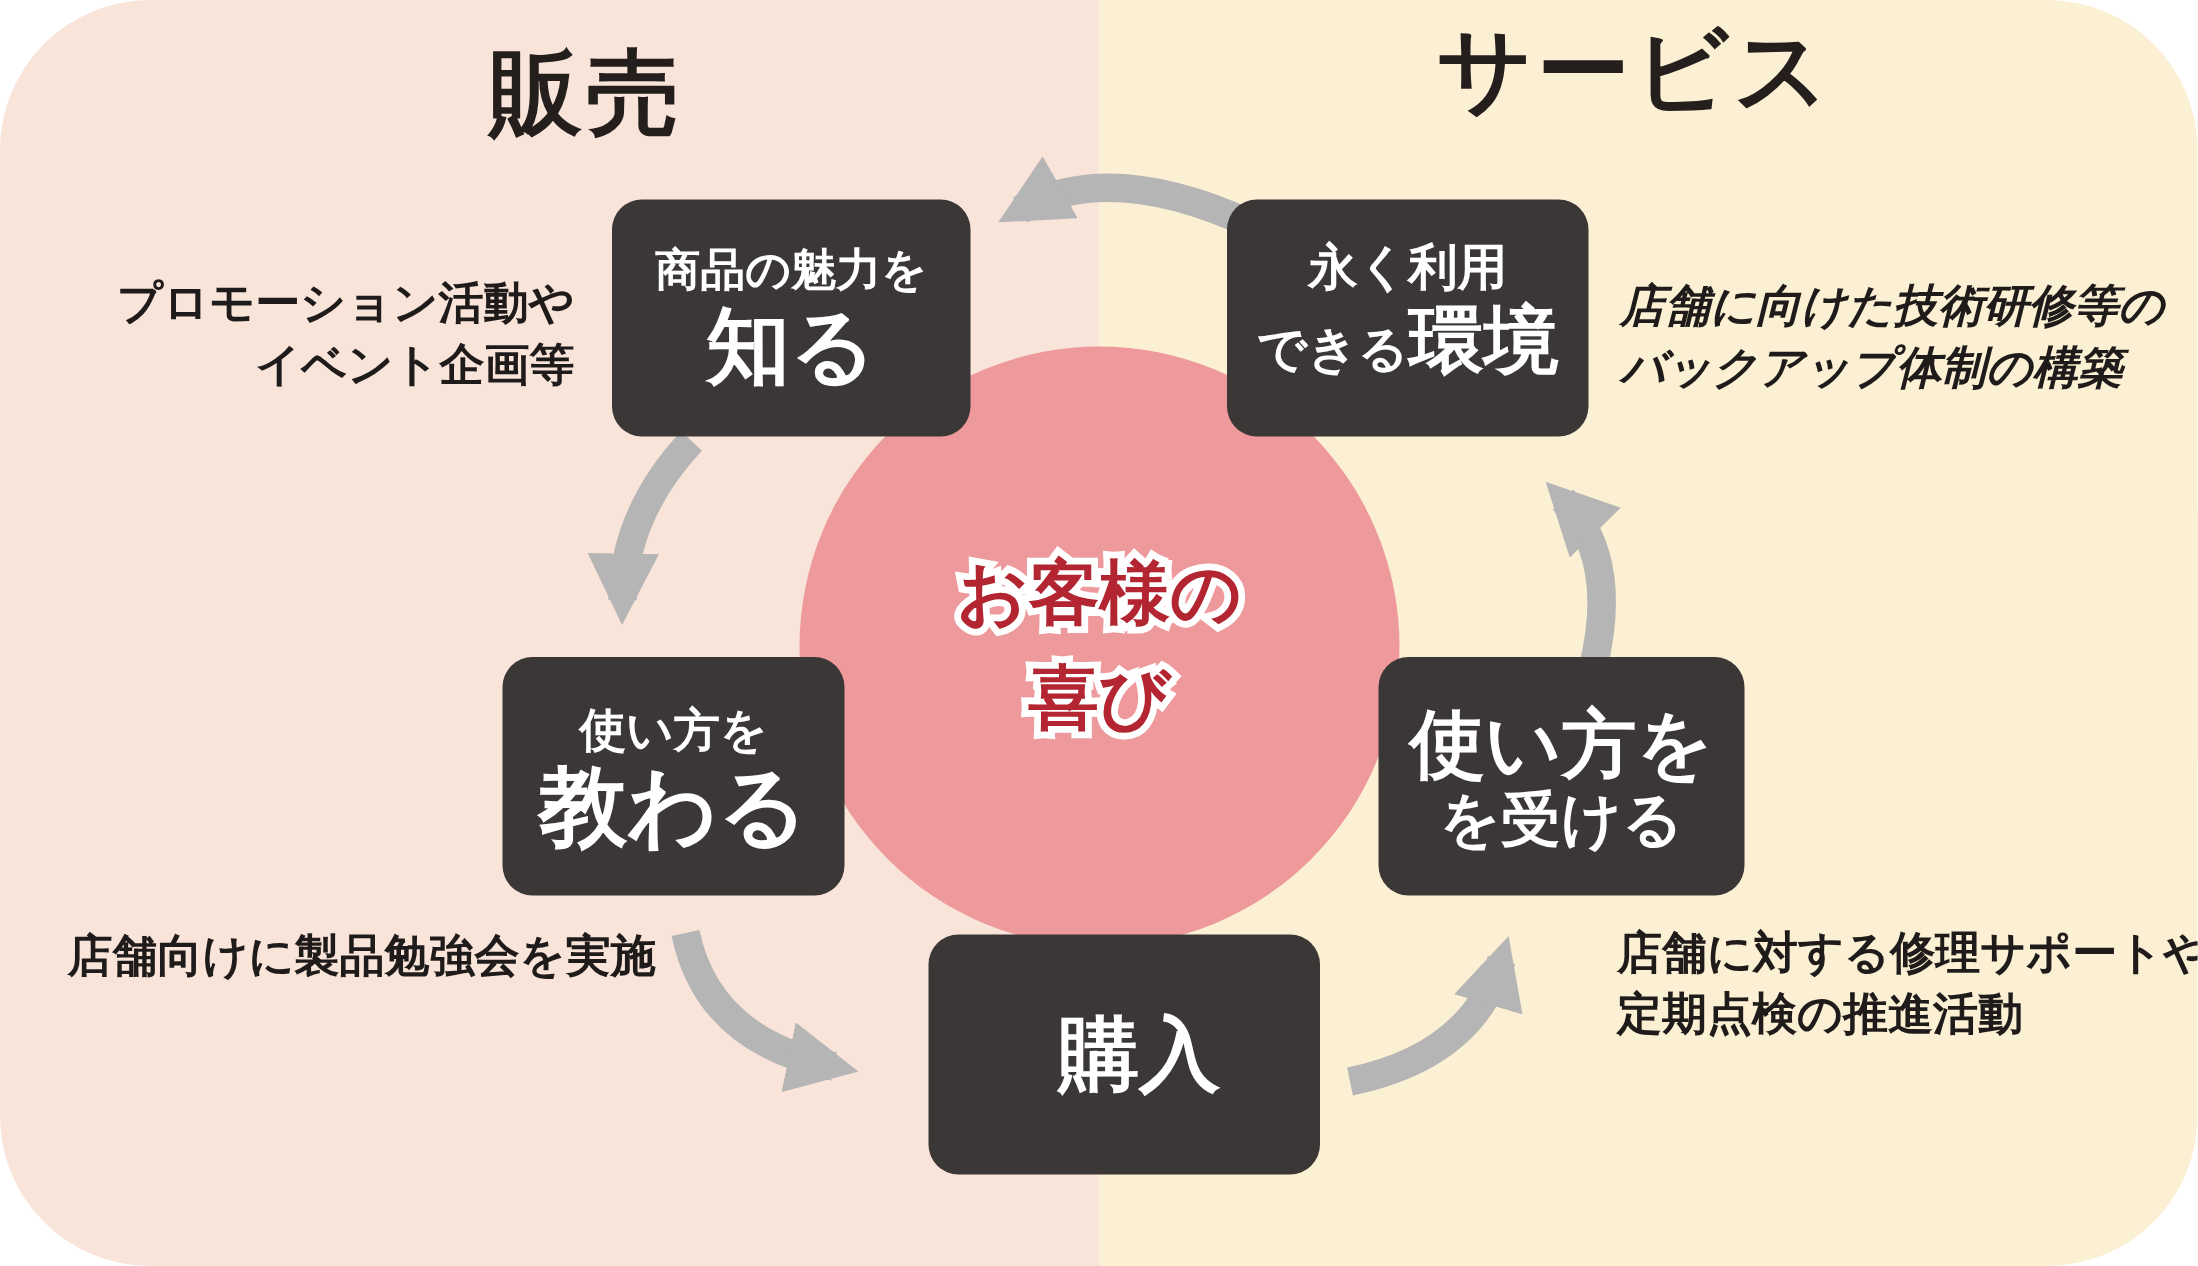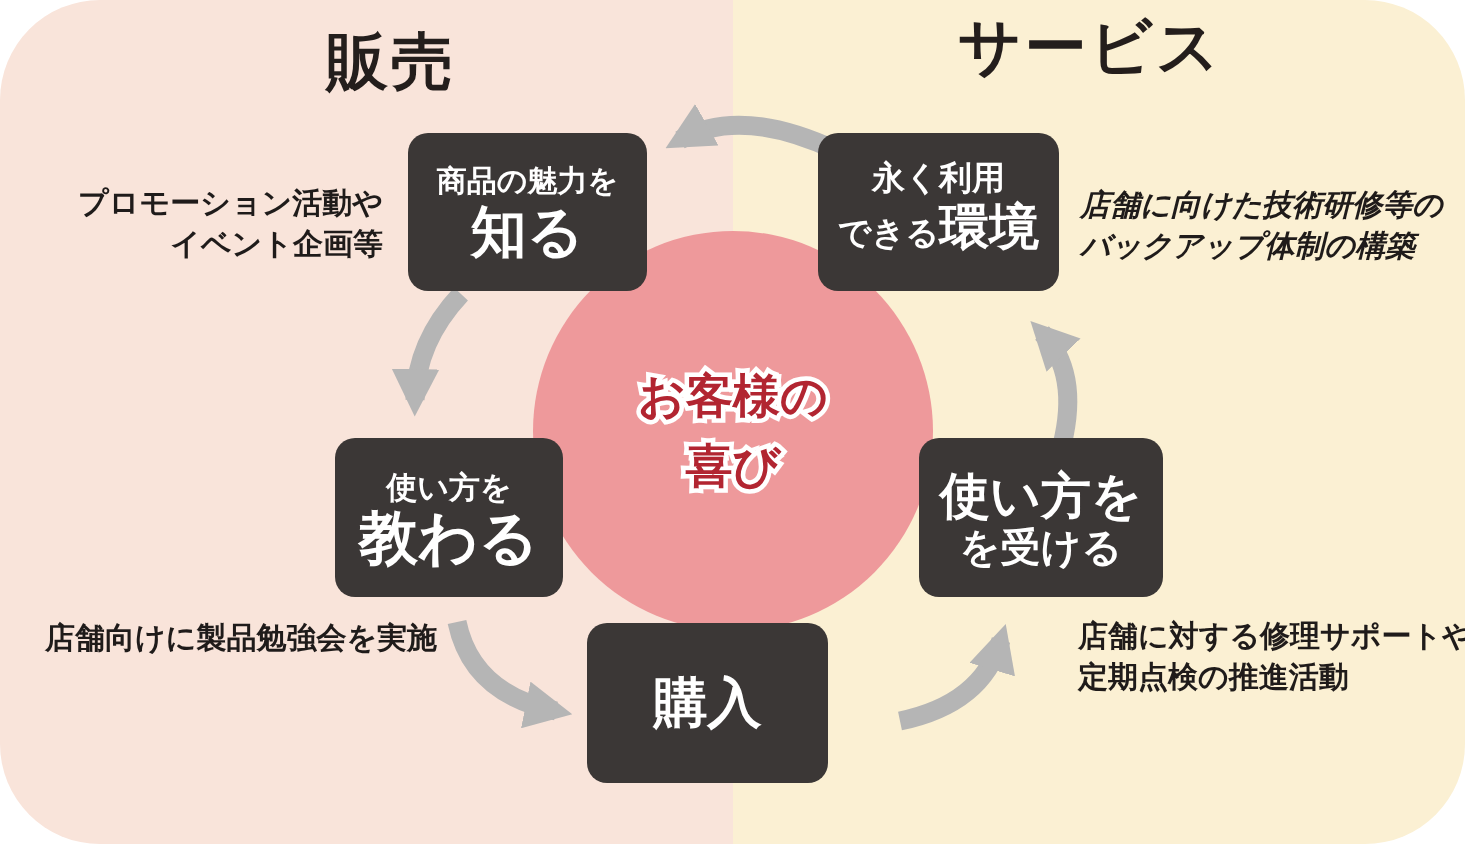--- a/index.html
+++ b/index.html
@@ -32,21 +32,21 @@
   .box-env .s1{font-size:33px;line-height:42px;}
   .box-env .mix{line-height:56px;}
   .box-env .mix .small{font-size:33px;font-weight:800;}
   .box-env .mix .big{font-size:50px;font-weight:800;}
   .box-learn{left:335px;top:438px;width:228px;height:159px;text-align:center;}
   .box-learn .s1{font-size:31px;}
   .box-learn .s2{font-size:59px;}
   .box-support{left:919px;top:438px;width:244px;height:159px;}
   .box-support .s1{font-size:50px;line-height:58px;}
   .box-support .s2{font-size:40px;line-height:44px;}
-  .box-buy{left:587px;top:623px;width:241px;height:160px;}
+  .box-buy{left:619px;top:623px;width:241px;height:160px;padding-left:20px;}
   .box-buy .s2{font-size:54px;}
   .note{position:absolute;font-size:30px;font-weight:700;color:#1f1b1a;line-height:41px;z-index:3;white-space:nowrap;}
   .note-promotion{left:55px;top:182px;width:328px;text-align:right;}
   .note-backup{left:1080px;top:184px;text-align:left;font-style:italic;}
   .note-study{left:45px;top:617px;}
   .note-repair{left:1078px;top:615px;text-align:left;}
 </style>
 </head>
 <body>
 

